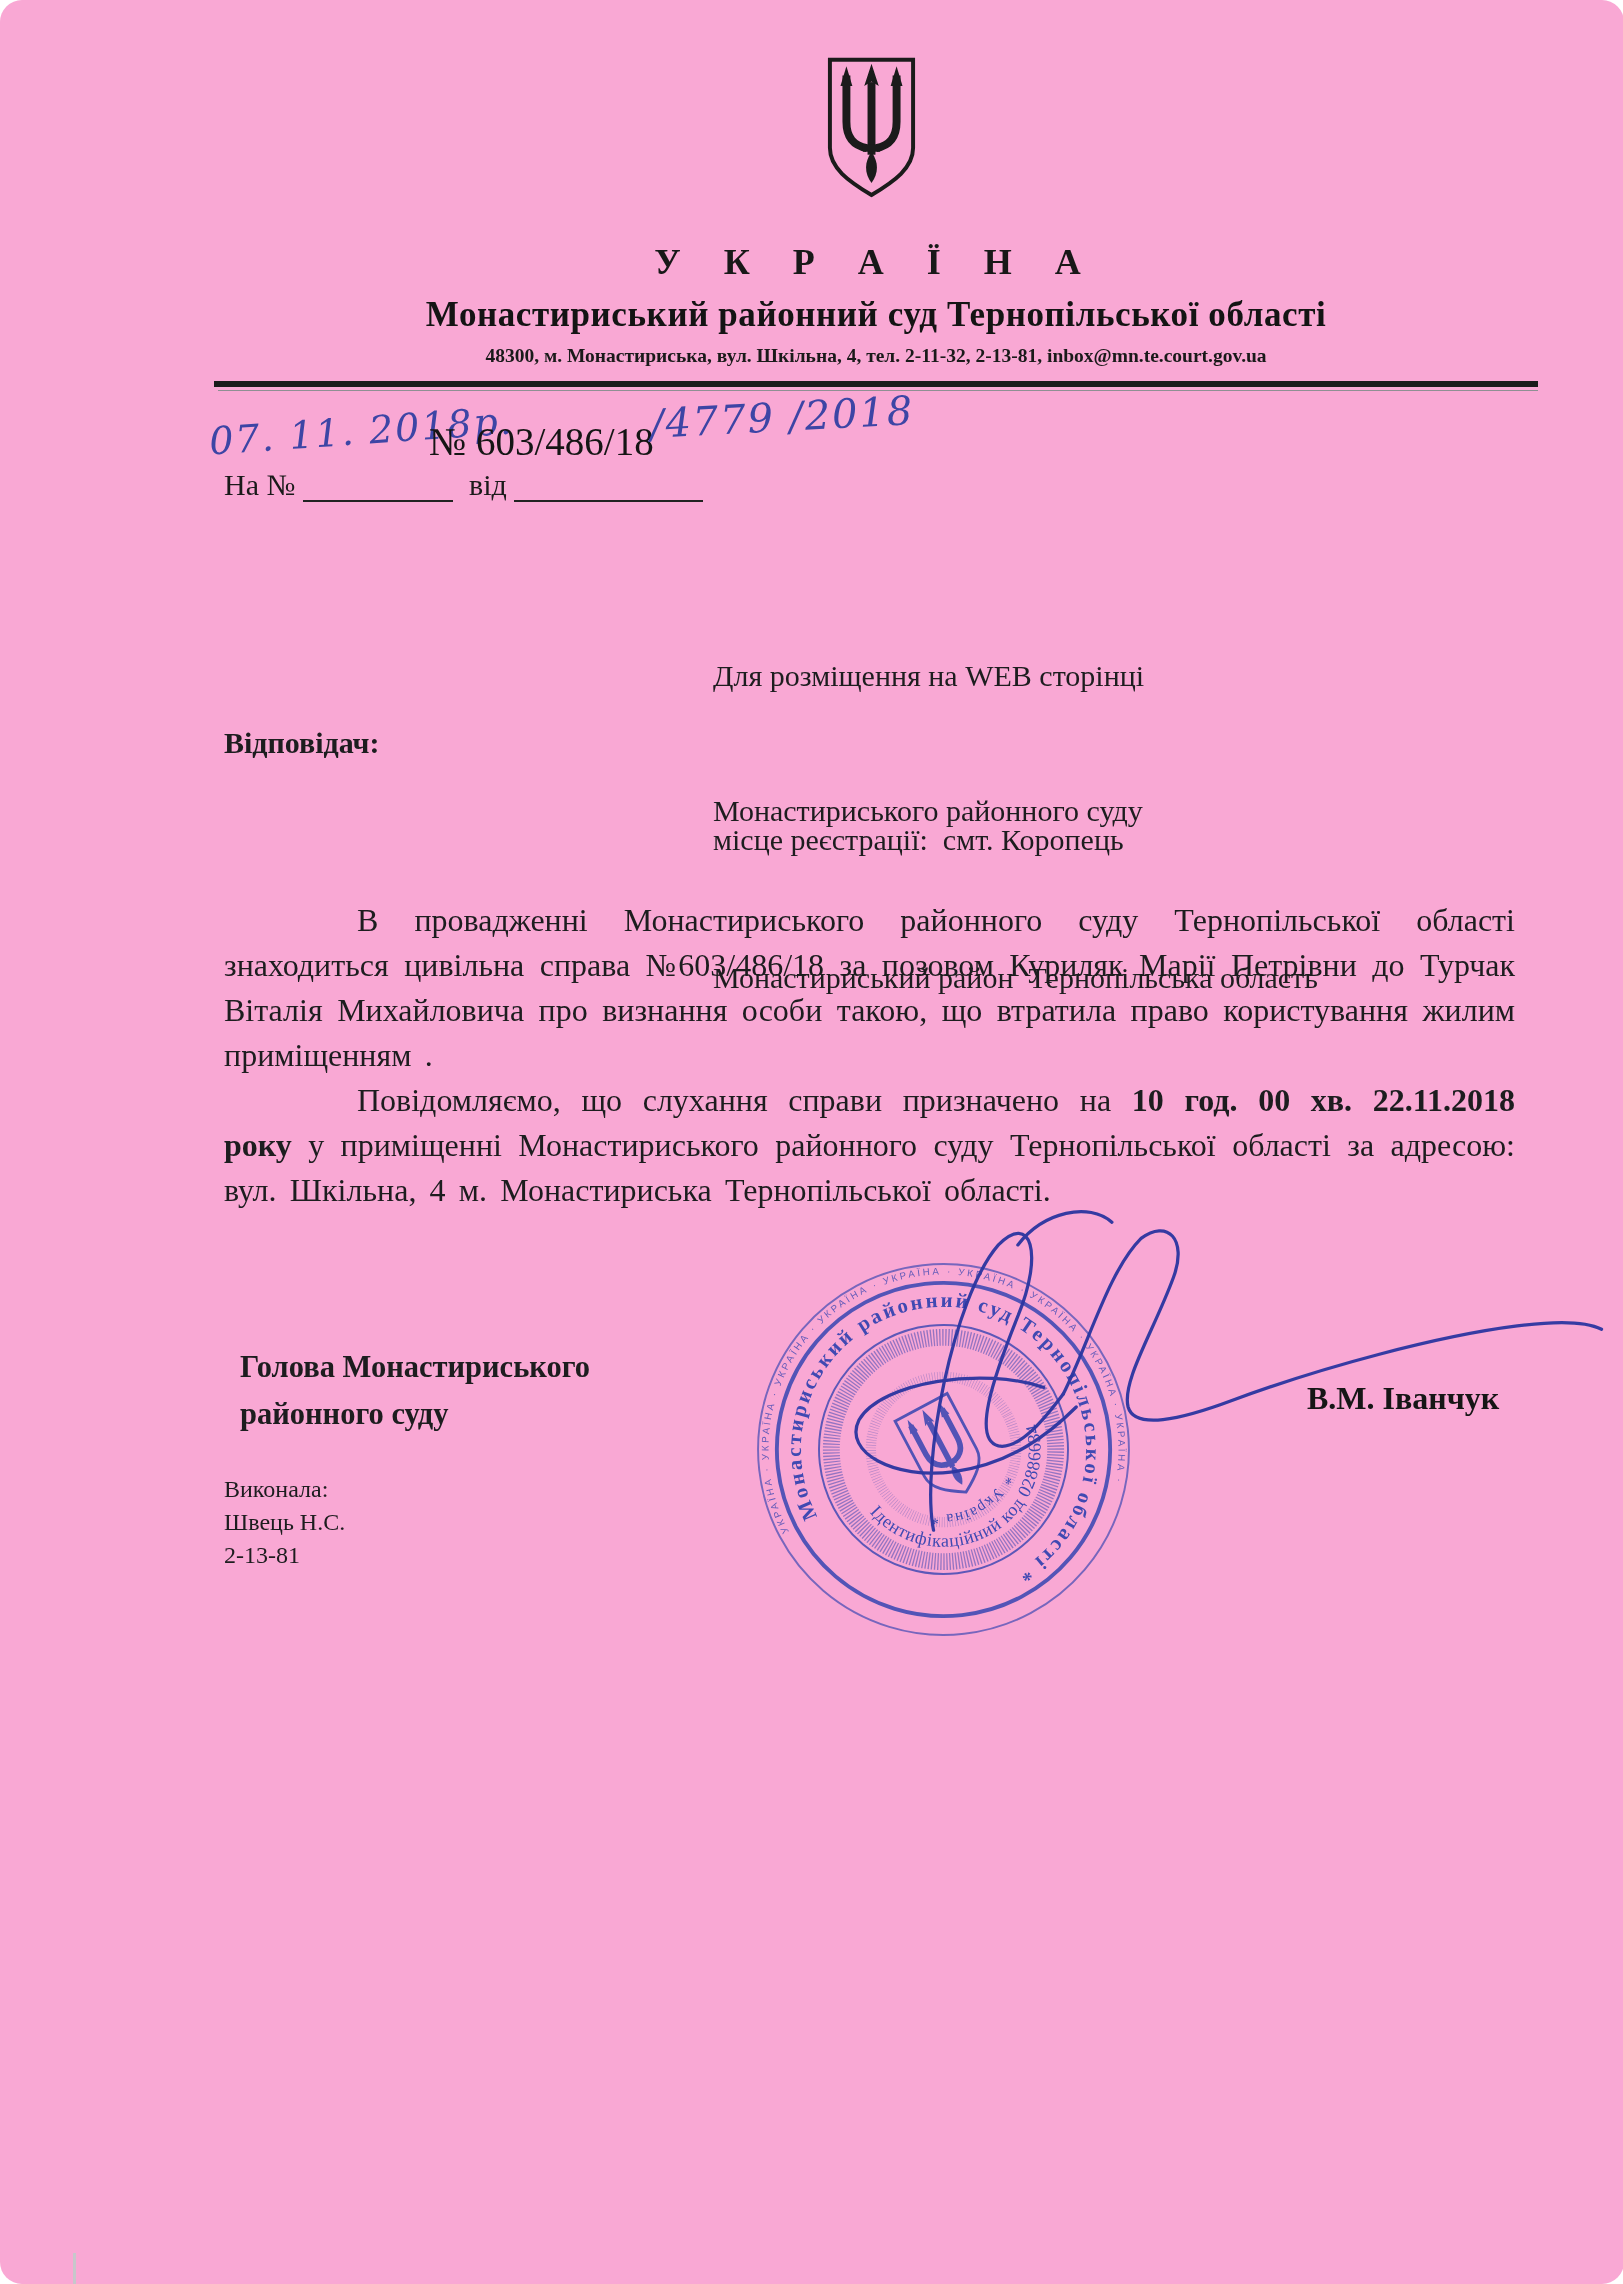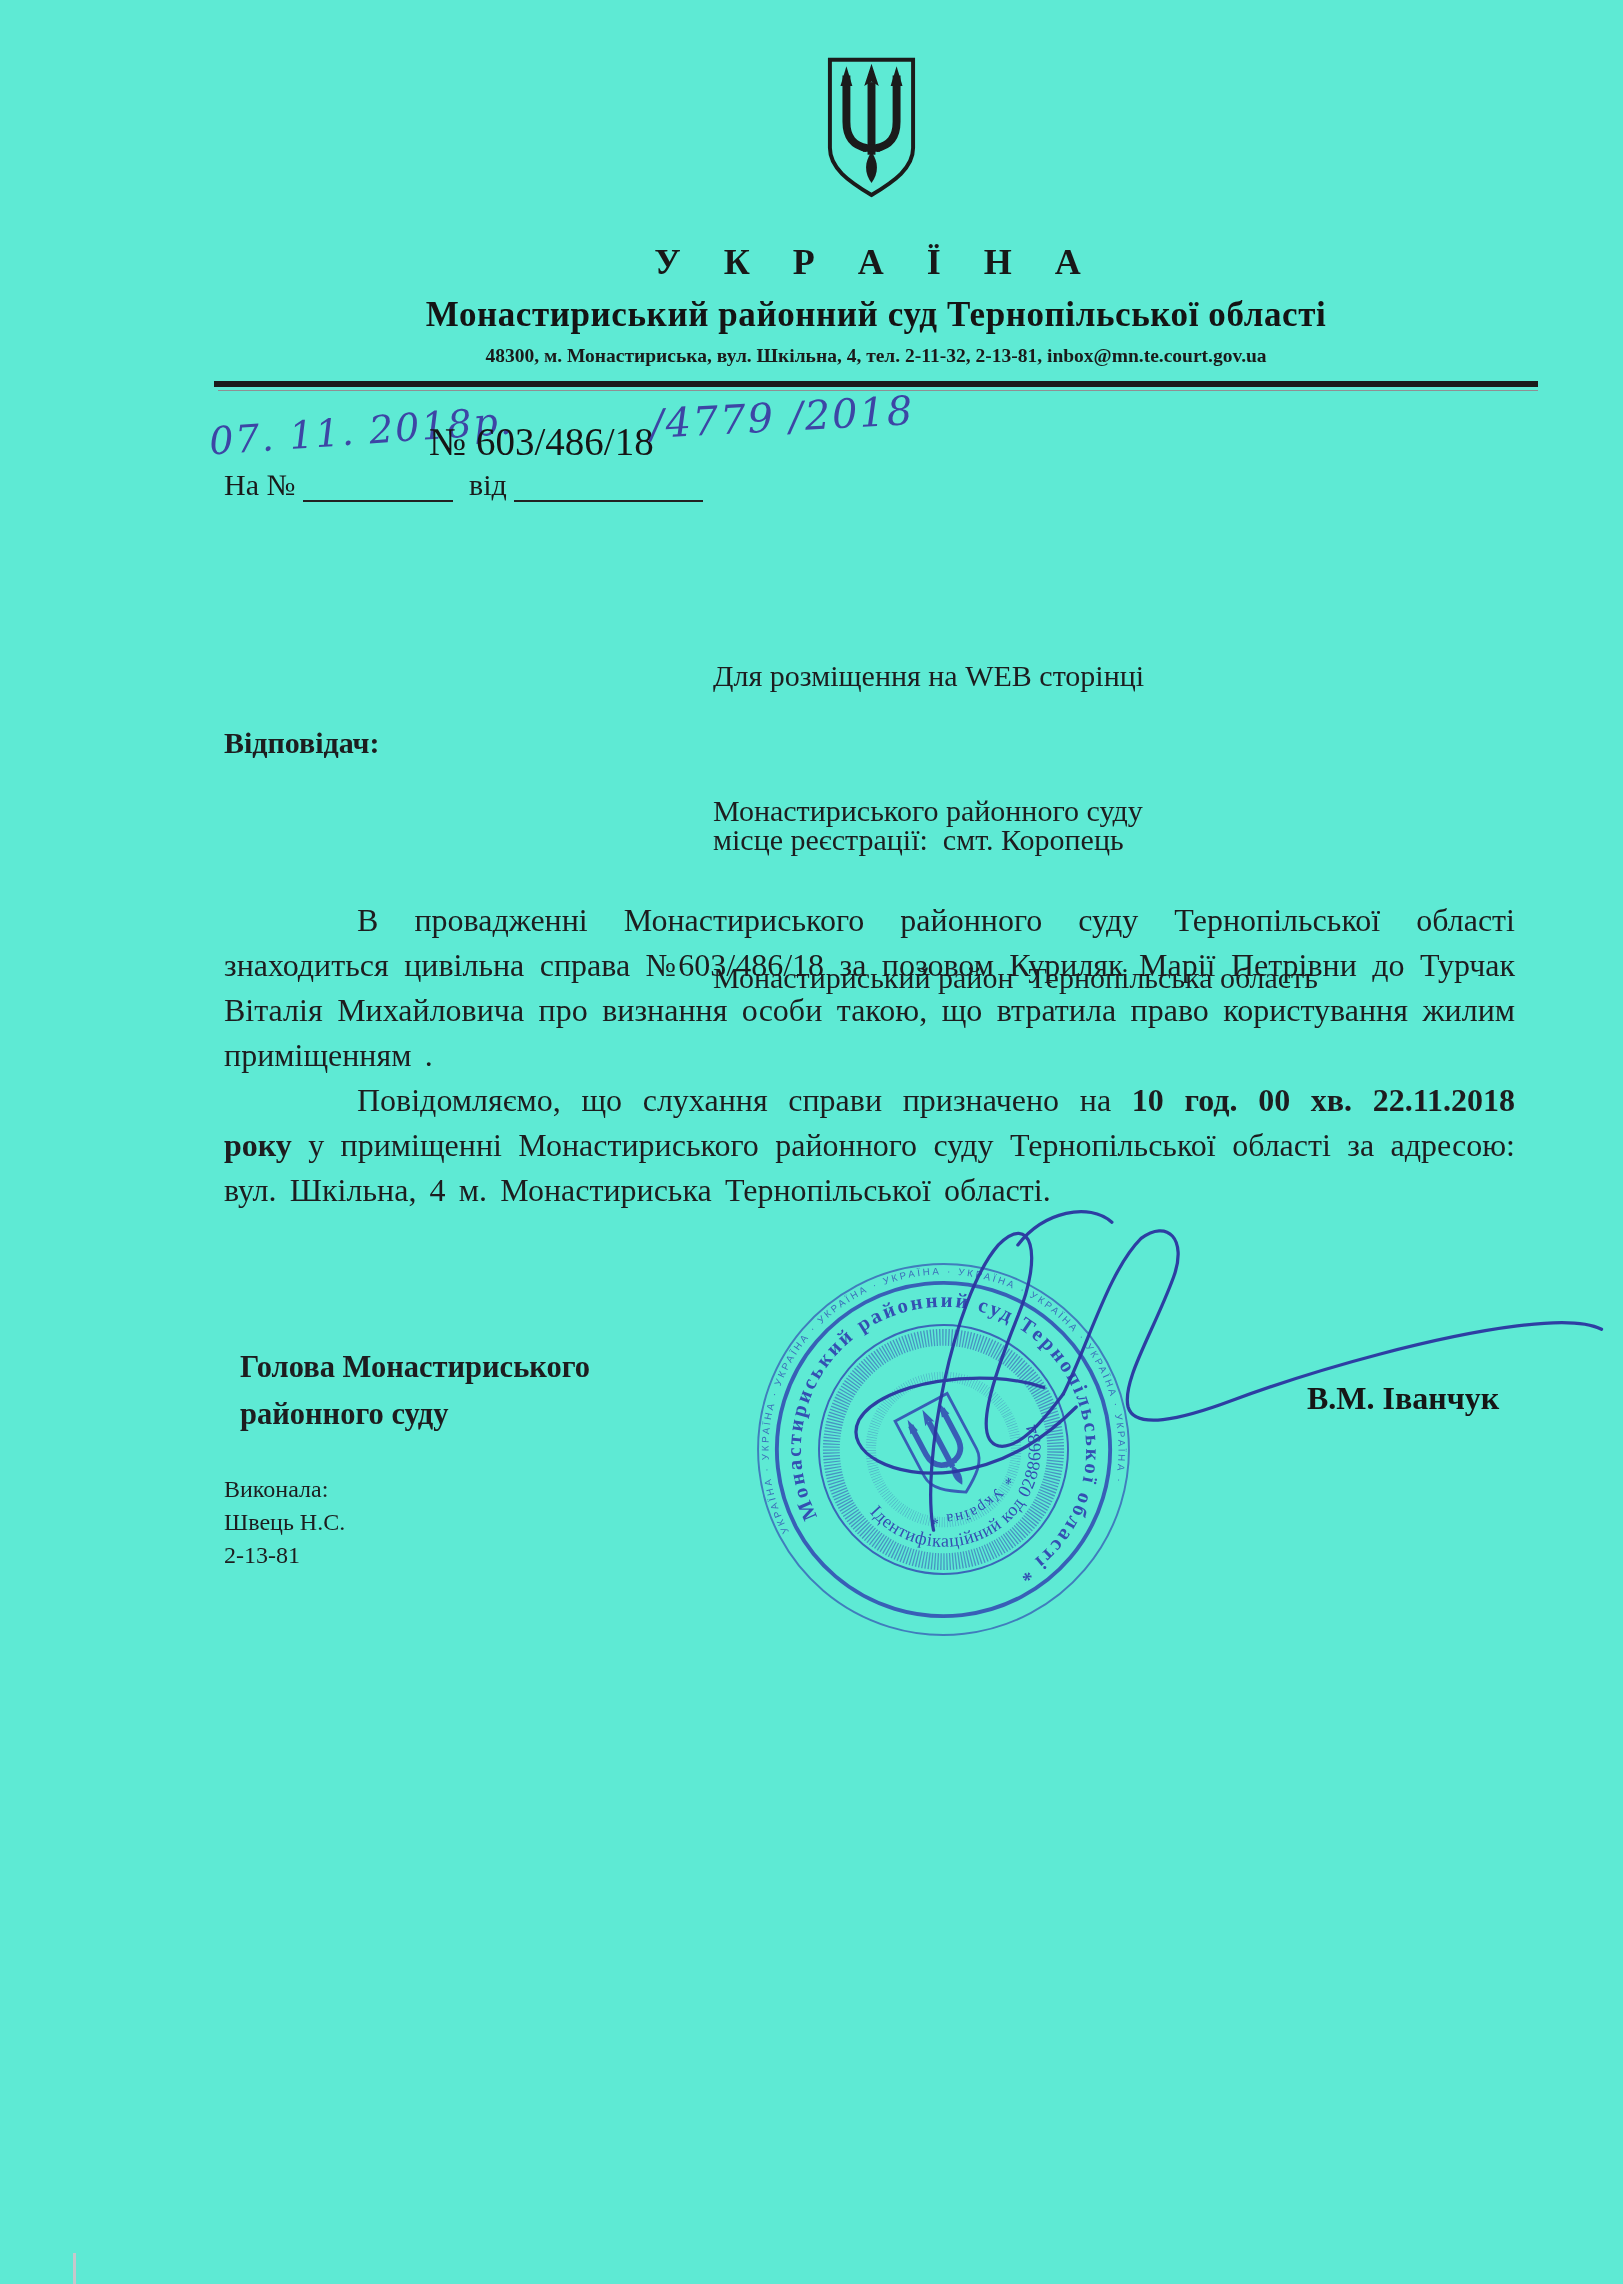--- a/index.html
+++ b/index.html
@@ -1,22 +1,23 @@
 <!DOCTYPE html>
 <html lang="uk" style="font-size:10.4px"><head>
 <meta charset="utf-8">
 <style>
   html,body{margin:0;padding:0;background:#ffffff;}
   .page{
     position:relative;
     width:1624px;height:2284px;
-    background:#5eead4;
+    background:#f9a8d4;
     font-family:"Liberation Serif","DejaVu Serif",serif;
     color:#1d1d1f;
     overflow:hidden;
+    border-radius:22px;
   }
   .abs{position:absolute;}
 
   
   .emblem{left:822px;top:55px;width:99px;height:144px;color:#1b1b1b;}
   .hdr{left:130px;top:0;width:1492px;text-align:center;}
   .country{top:241px;font-size:36px;font-weight:600;letter-spacing:17px;color:#181818;}
   .court-name{top:295px;font-size:35px;font-weight:bold;letter-spacing:0.6px;color:#141414;}
   .address{top:345px;font-size:19.5px;font-weight:bold;color:#1a1a1a;}
   .rule-thick{left:214px;top:381px;width:1324px;height:5.8px;background:#1b1b1b;}

